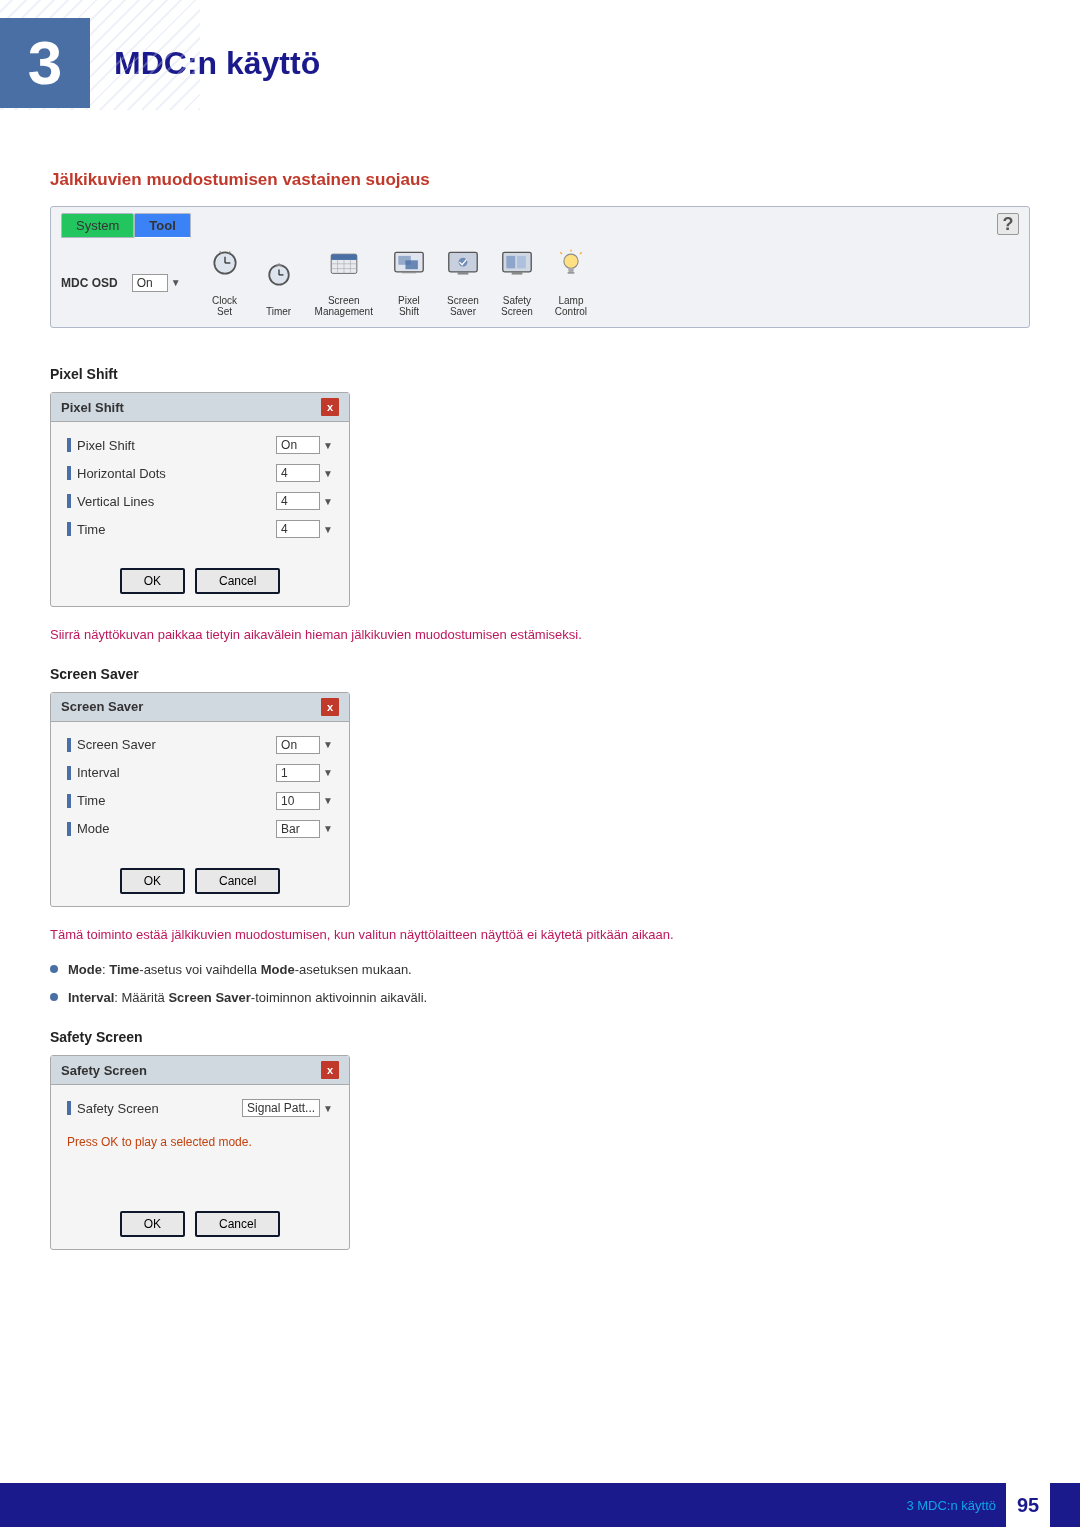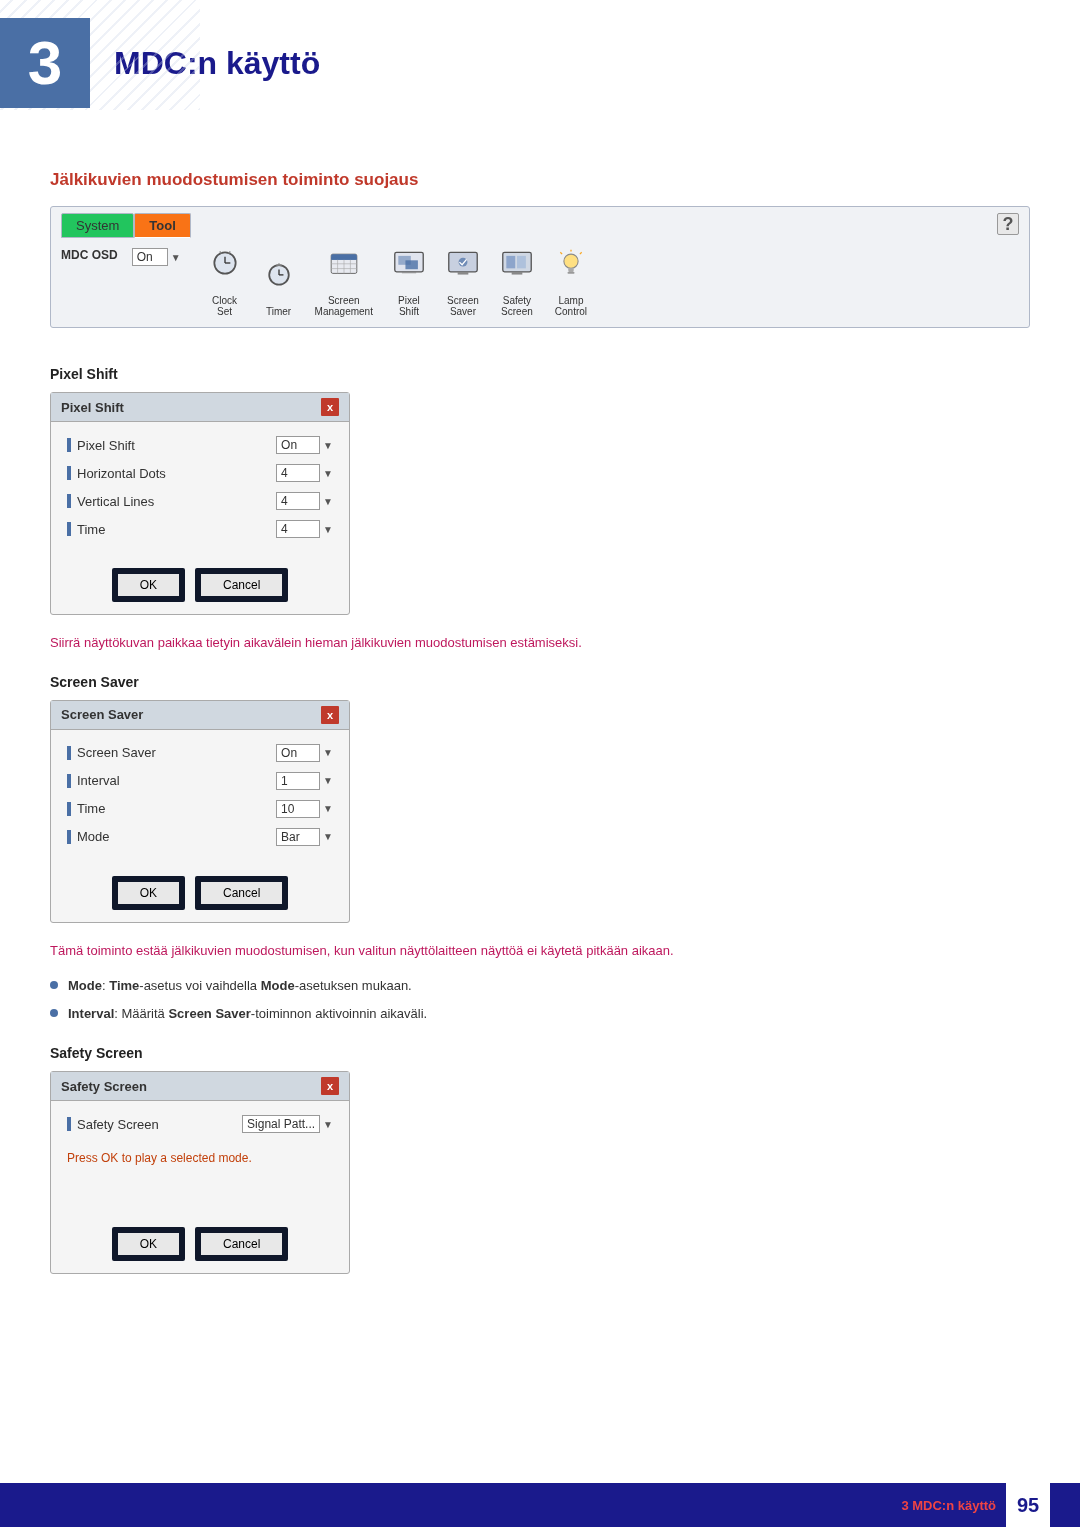--- a/index.html
+++ b/index.html
@@ -96,27 +96,27 @@
     }
     .toolbar-tab {
       padding: 4px 14px;
       background: #22c55e;
       border: 1px solid #b0b8c8;
       font-size: 13px;
       cursor: pointer;
       border-radius: 2px 2px 0 0;
     }
     .toolbar-tab.active {
-      background: #f97316;
+      background: #3b82f6;
       border-bottom: 1px solid #ffffff;
       font-weight: bold;
     }
     .toolbar-row {
       display: flex;
-      align-items: flex-start;
+      align-items: center;
       gap: 10px;
       padding: 4px 0;
     }
     .toolbar-osd-label {
       font-size: 12px;
       font-weight: bold;
       margin-right: 4px;
     }
     .toolbar-osd-select {
       display: flex;
@@ -241,21 +241,21 @@
       color: #555;
     }
     .dialog-footer {
       display: flex;
       justify-content: center;
       gap: 10px;
       padding: 10px 16px 12px 16px;
     }
     .dialog-btn {
       padding: 4px 22px;
-      border: 6px solid #0f172a;
+      border: 2px solid #0f172a;
       background: #e8e8e8;
       font-size: 12px;
       cursor: pointer;
       border-radius: 2px;
     }
     .dialog-note {
       font-size: 12px;
       color: #c2410c;
       padding: 6px 0 10px 0;
       line-height: 1.5;
@@ -310,23 +310,22 @@
       left: 0;
       right: 0;
       height: 44px;
       background: #1a1a8c;
       display: flex;
       align-items: center;
       justify-content: flex-end;
       padding: 0 30px;
     }
     .footer-text {
-      color: #ef4444;
+      color: #0ea5e9;
       font-size: 13px;
-      font-weight: bold;
     }
     .footer-page-num {
       background: #ffffff;
       color: #1a1a8c;
       font-size: 20px;
       font-weight: bold;
       width: 44px;
       height: 44px;
       display: flex;
       align-items: center;
@@ -348,21 +347,21 @@
   <div class="header-bg"></div>
   <div class="chapter-number-box">
     <span class="chapter-number">3</span>
   </div>
   <span class="chapter-title">MDC:n käyttö</span>
 </div>
 
 <div class="main-content">
 
   
-  <div class="section-heading">Jälkikuvien muodostumisen toiminto suojaus</div>
+  <div class="section-heading">Jälkikuvien muodostumisen vastainen suojaus</div>
 
   
   <div class="toolbar-container">
     <div style="display:flex; justify-content:space-between; align-items:flex-start;">
       <div style="flex:1;">
         <div class="toolbar-tabs">
           <div class="toolbar-tab">System</div>
           <div class="toolbar-tab active">Tool</div>
         </div>
         <div class="toolbar-row">

